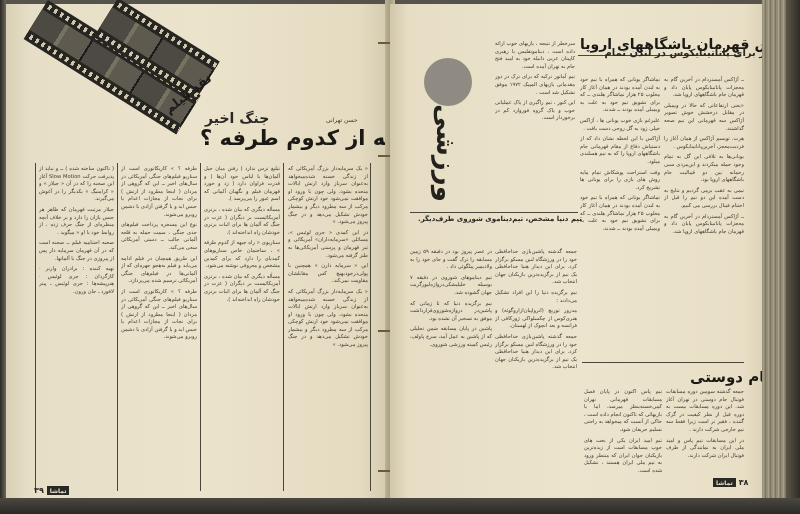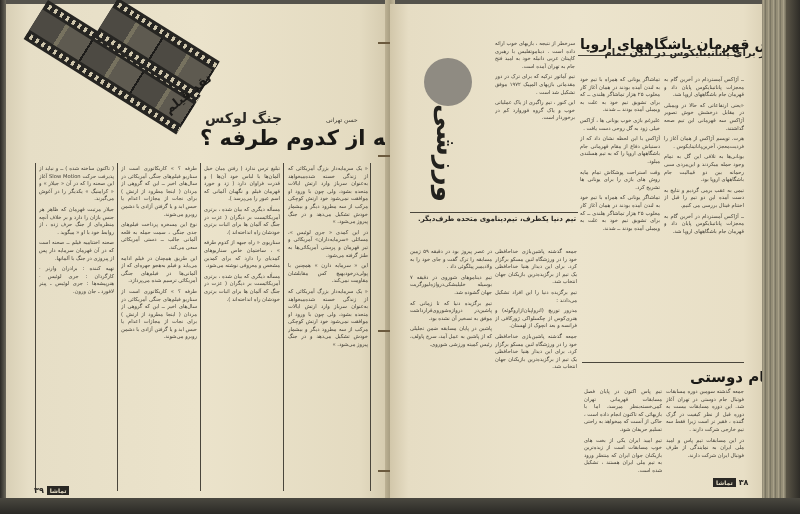--- a/index.html
+++ b/index.html
@@ -70,21 +70,21 @@
       <div class="holes bot"></div>
   </div>
   <div class="film s2">
     <div class="holes top"></div>
       <div class="frames"></div>
       <div class="holes bot"></div>
   </div>
   <div class="section-label-film">نقد فیلم</div>
 
   <div class="byline" style="left:326px; top:116px;">حسن تهرانی</div>
-  <div class="kicker" style="left:205px; top:110px; font-size:14px;">جنگ لوکس</div>
+  <div class="kicker" style="left:205px; top:110px; font-size:14px;">جنگ اخیر</div>
   <div class="headline" style="left:200px; top:126px; font-size:21px;">راه جبهه از کدوم طرفه ؟</div>
 
   <div class="col-rule" style="left:35px; top:163px; height:328px;"></div>
   <div class="col-rule" style="left:117px; top:163px; height:328px;"></div>
   <div class="col-rule" style="left:200px; top:163px; height:328px;"></div>
   <div class="col-rule" style="left:283px; top:163px; height:328px;"></div>
   <div class="col-rule" style="left:370px; top:163px; height:328px;"></div>
 
   <div class="col" style="left:288px; top:165px; width:80px; height:320px;">
     <p>« یک سرمایه‌دار بزرگ آمریکائی که از زندگی خسته شده‌میخواهد به‌عنوان سرباز وارد ارتش ایالات متحده بشود، ولی چون با ورود او موافقت نمی‌شود خود ارتش کوچکی مرکب از سه‌ مطرود دیگر و بیشمار خودش تشکیل می‌دهد و در جنگ پیروز می‌شود. »</p>
@@ -146,21 +146,21 @@
     <p>وقت استراحت پوشکاش تمام مایه روش های بازی را برای یونانی ها تشریح کرد.</p>
     <p>تماشاگر یونانی که همراه با تیم خود به لندن آمده بودند در همان آغاز کار مغلوب ۲۵ هزار تماشاگر هلندی ــ که برای تشویق تیم خود به علت به ویمبلی آمده بودند ــ شدند.</p>
   </div>
   <div class="col" style="left:495px; top:40px; width:80px; height:162px;">
     <p>سرخطر از نتیجه ، بازیهای خوب ارائه داده است . دیناموتفلیس با رهبری کاپیتان عربی دانیله خود به امید فتح جام به تهران آمده است.</p>
     <p>تیم آماتور ترکیه که برای ترک در دور مقدماتی بازیهای المپیک ۱۹۷۲ موفق تشکیل شد است .</p>
     <p>این کنور ، تیم راگیری از یاک عملیاتی خوب و یاک گروه فوروارد کم در برخوردار است.</p>
   </div>
 
   <div class="hrule" style="left:410px; top:212px; width:168px;"></div>
-  <div class="kicker" style="left:418px; top:215px; font-size:7px;">تیم دنیا یکطرف، تیم‌دینامو‌ی متحده طرف‌دیگر.</div>
+  <div class="kicker" style="left:418px; top:215px; font-size:7px;">تیم دنیا مشخص، تیم‌دینامو‌ی شوروی طرف‌دیگر.</div>
 
   <div class="col" style="left:495px; top:248px; width:82px; height:240px;">
     <p>جمعه گذشته پاشین‌بازی خداحافظی خود را در ورزشگاه لنین مسکو برگزار کرد. برای این دیدار هنیا خداحافظی یک تیم از برگزیده‌ترین بازیکنان جهان انتخاب شد.</p>
     <p>تیم برگزیده دنیا را این افراد تشکیل می‌دادند :</p>
     <p>مدرور توربچ (اتروا‌پیان‌ازاروگوئه) و هنری‌کوس از چکسلواکی ژورکافی از فرانسه و بعد انچوک از لهستان.</p>
     <p>جمعه گذشته پاشین‌بازی خداحافظی خود را در ورزشگاه لنین مسکو برگزار کرد. برای این دیدار هنیا خداحافظی یک تیم از برگزیده‌ترین بازیکنان جهان انتخاب شد.</p>
   </div>
   <div class="col" style="left:410px; top:248px; width:82px; height:230px;">
     <p>در عصر پیروز بود در دقیقه ۵۹ زمین مسابقه را ترک گفت و جای خود را به ولادیمیر پیلگوئی داد .</p>
     <p>تیم دیناموهای شوروی در دقیقه ۷ بوسیله خلیلیشکی‌دروازه‌لیورگریت جهان گشوده شد.</p>

